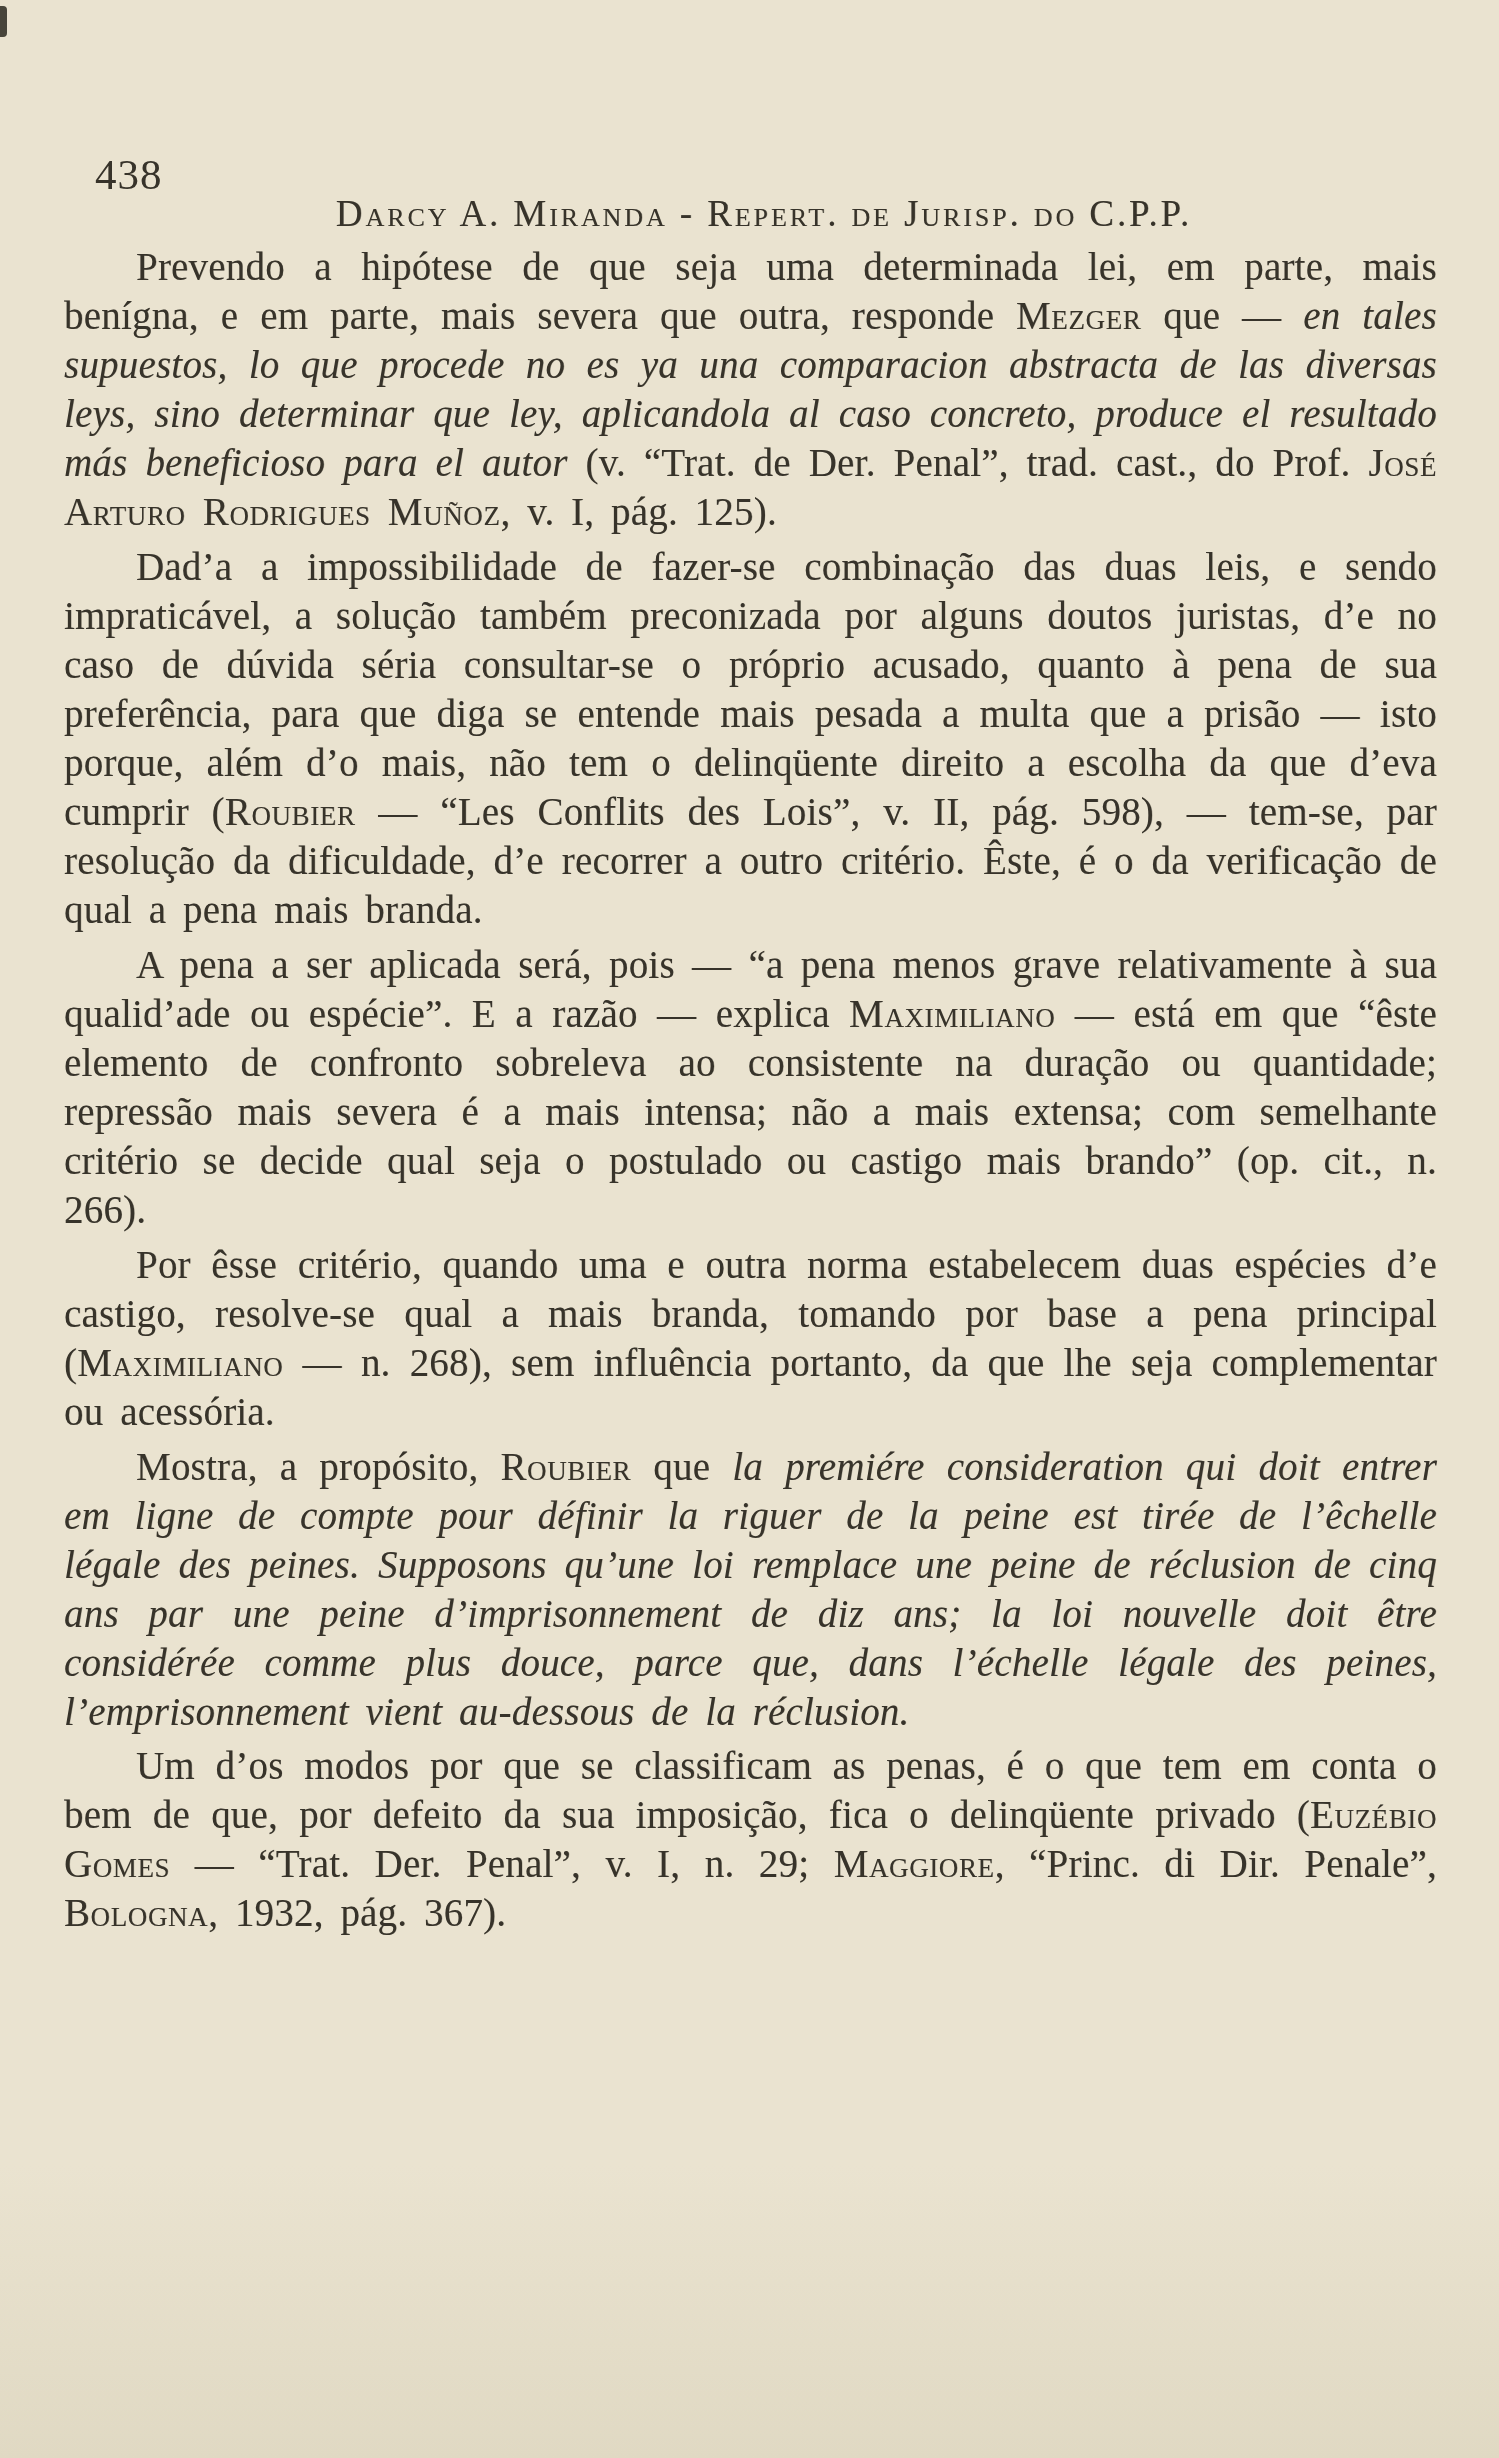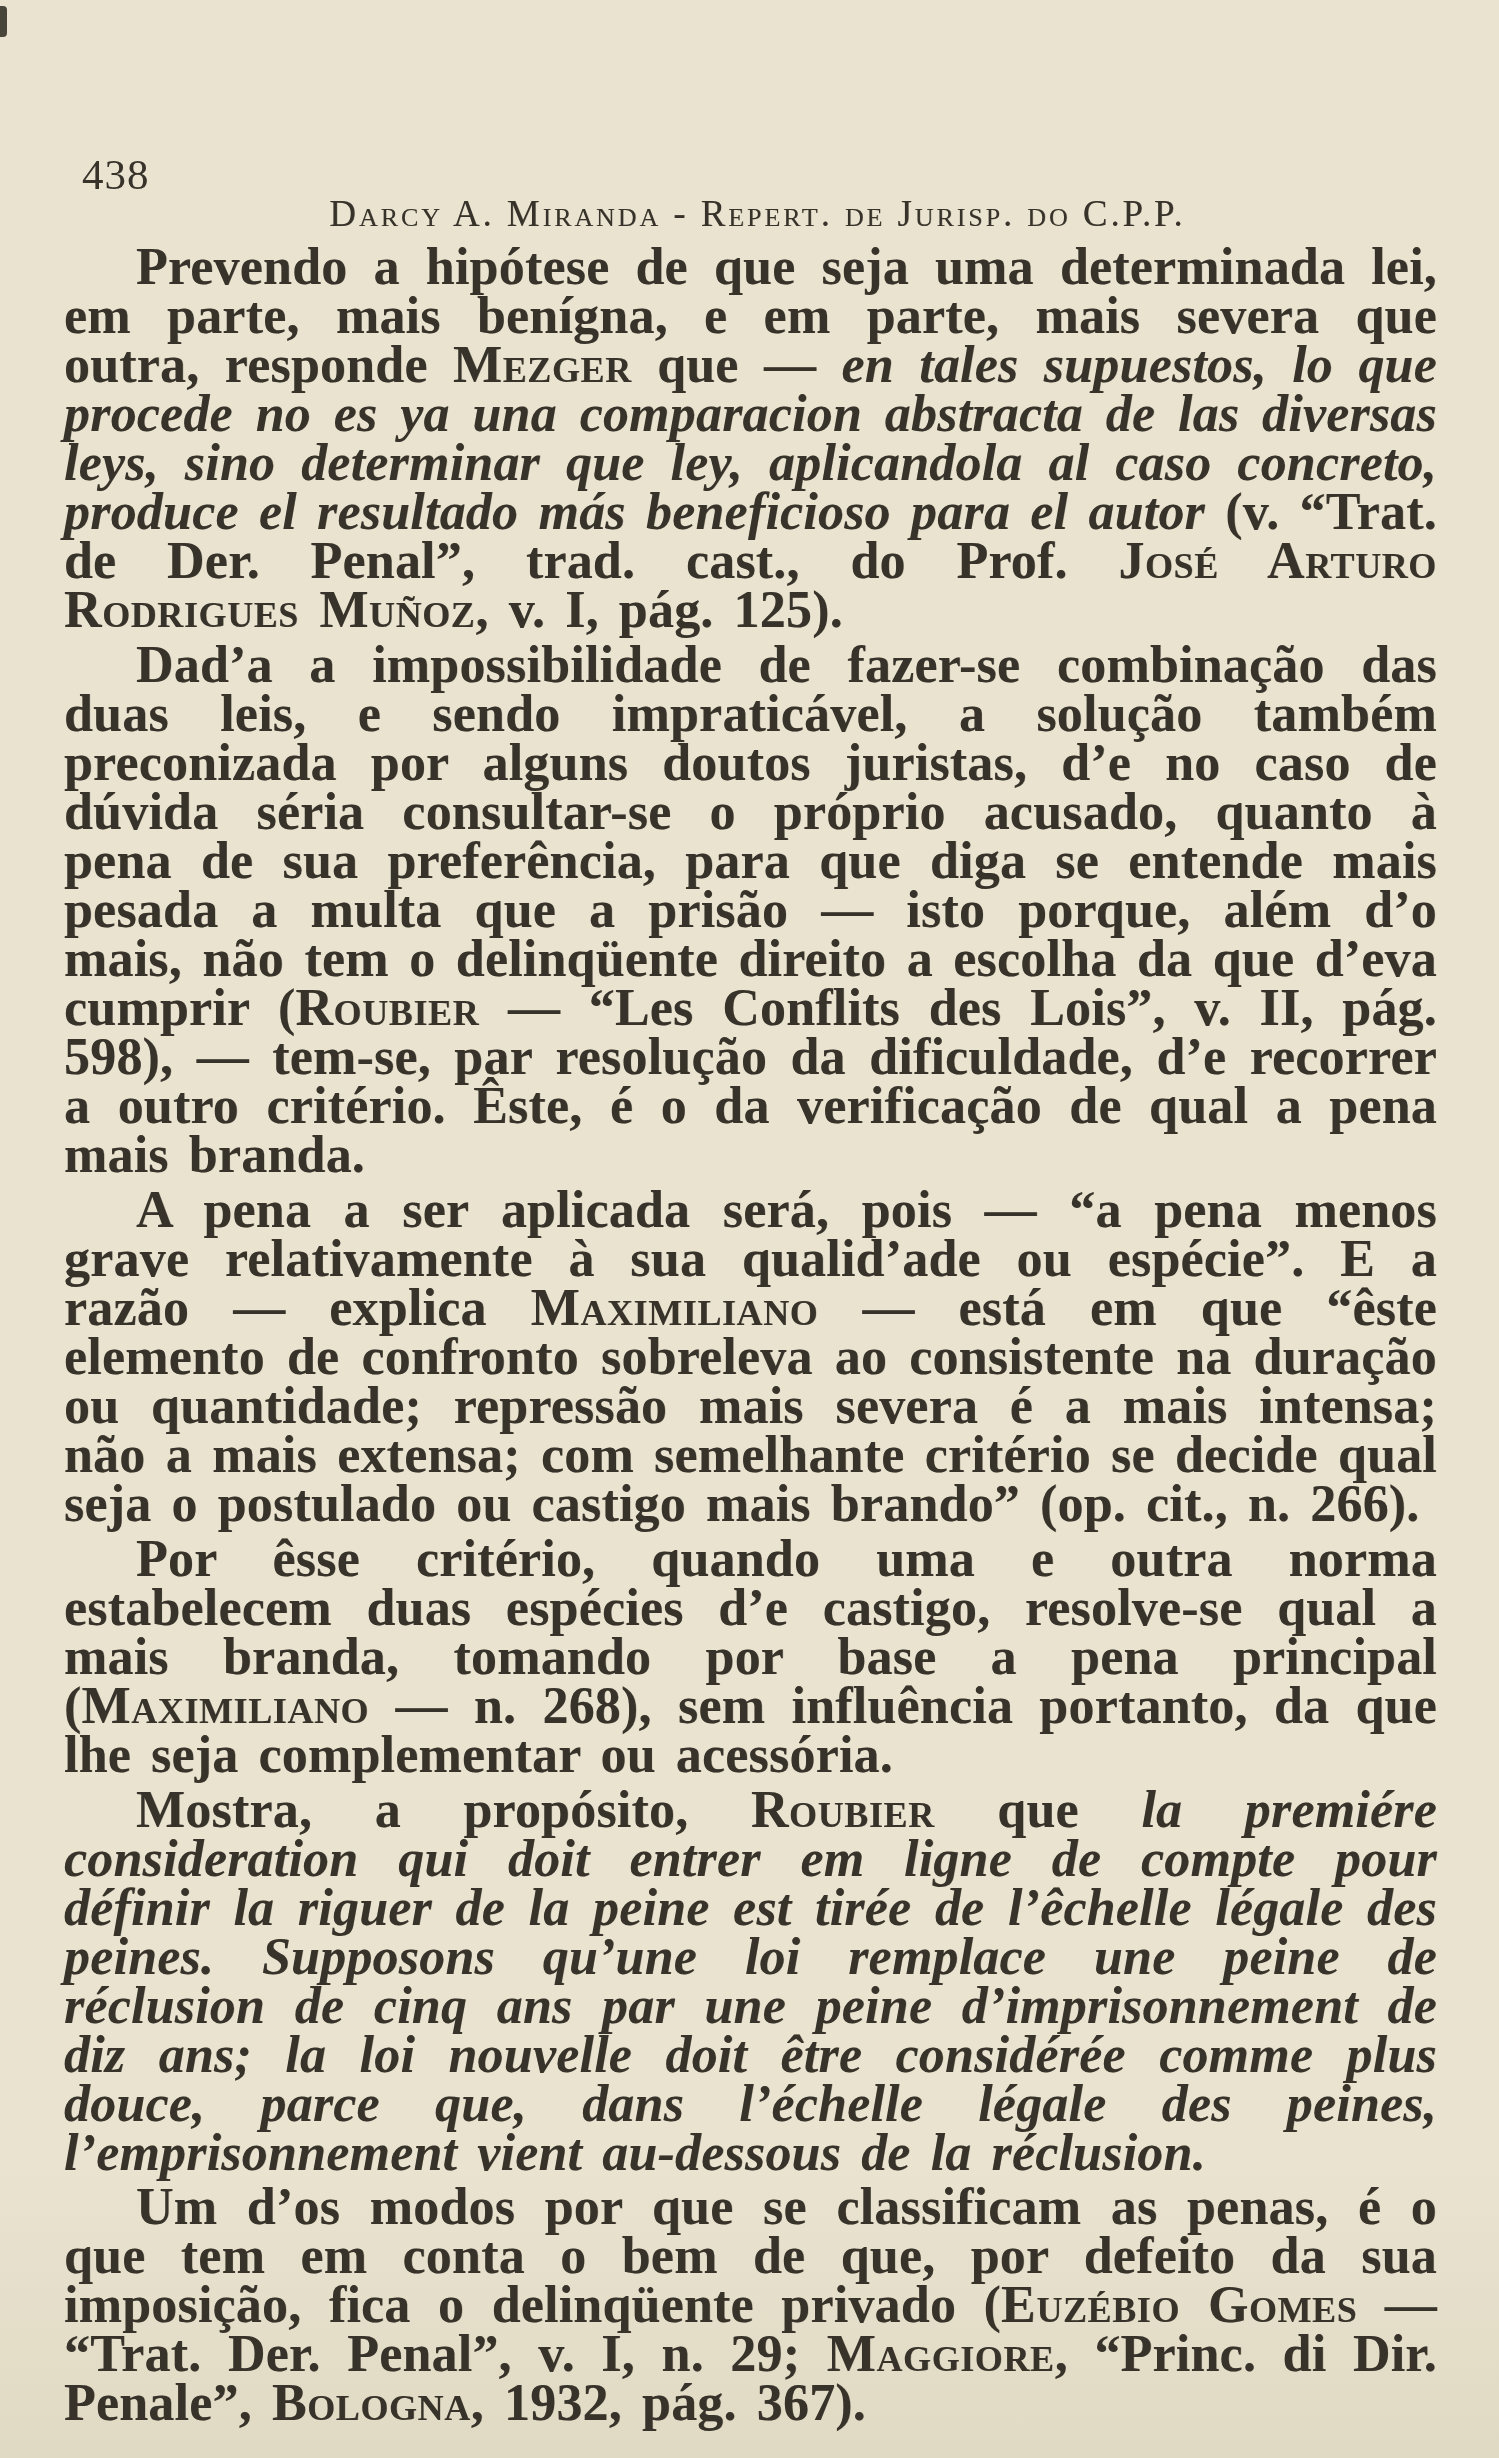--- a/index.html
+++ b/index.html
@@ -21,21 +21,21 @@
   .corner-mark {
     position: absolute;
     left: 0; top: 5.9px;
     width: 6.8px; height: 31px;
     background: #2c2921;
     border-radius: 0 3.9px 3.9px 0;
     opacity: .85;
   }
   .running-header {
     position: absolute;
-    top: 148px; left: 0; right: 0;
+    top: 148px; left: 13px; right: 0;
     height: 59px;
     padding-left: 15px;
   }
   .page-number {
     position: absolute;
     left: 82px; top: 2px;
     font-size: 43px;
     letter-spacing: 1px;
     color: var(--ink);
   }
@@ -51,26 +51,25 @@
   .page-body {
     position: absolute;
     top: 242px;
     left: 64px;
     width: 1373px;
   }
   p.para {
     margin: 0 0 5.9px 0;
     text-align: justify;
     text-indent: 72px;
-    font-size: 52px;
+    font-size: 39px;
     line-height: 49px;
     word-spacing: 6.8px;
     letter-spacing: 0.2px;
     text-shadow: 0.4px 0.4px 0.6px rgba(40,36,28,0.30);
-    font-weight: bold;
   }
   .seg-n { font-style: normal; }
   .seg-i { font-style: italic; }
   .seg-sc { font-variant: small-caps; letter-spacing: 0.6px; }
 </style>
 </head>
 <body>
 
 <div class="page">
   <div class="corner-mark"></div>

